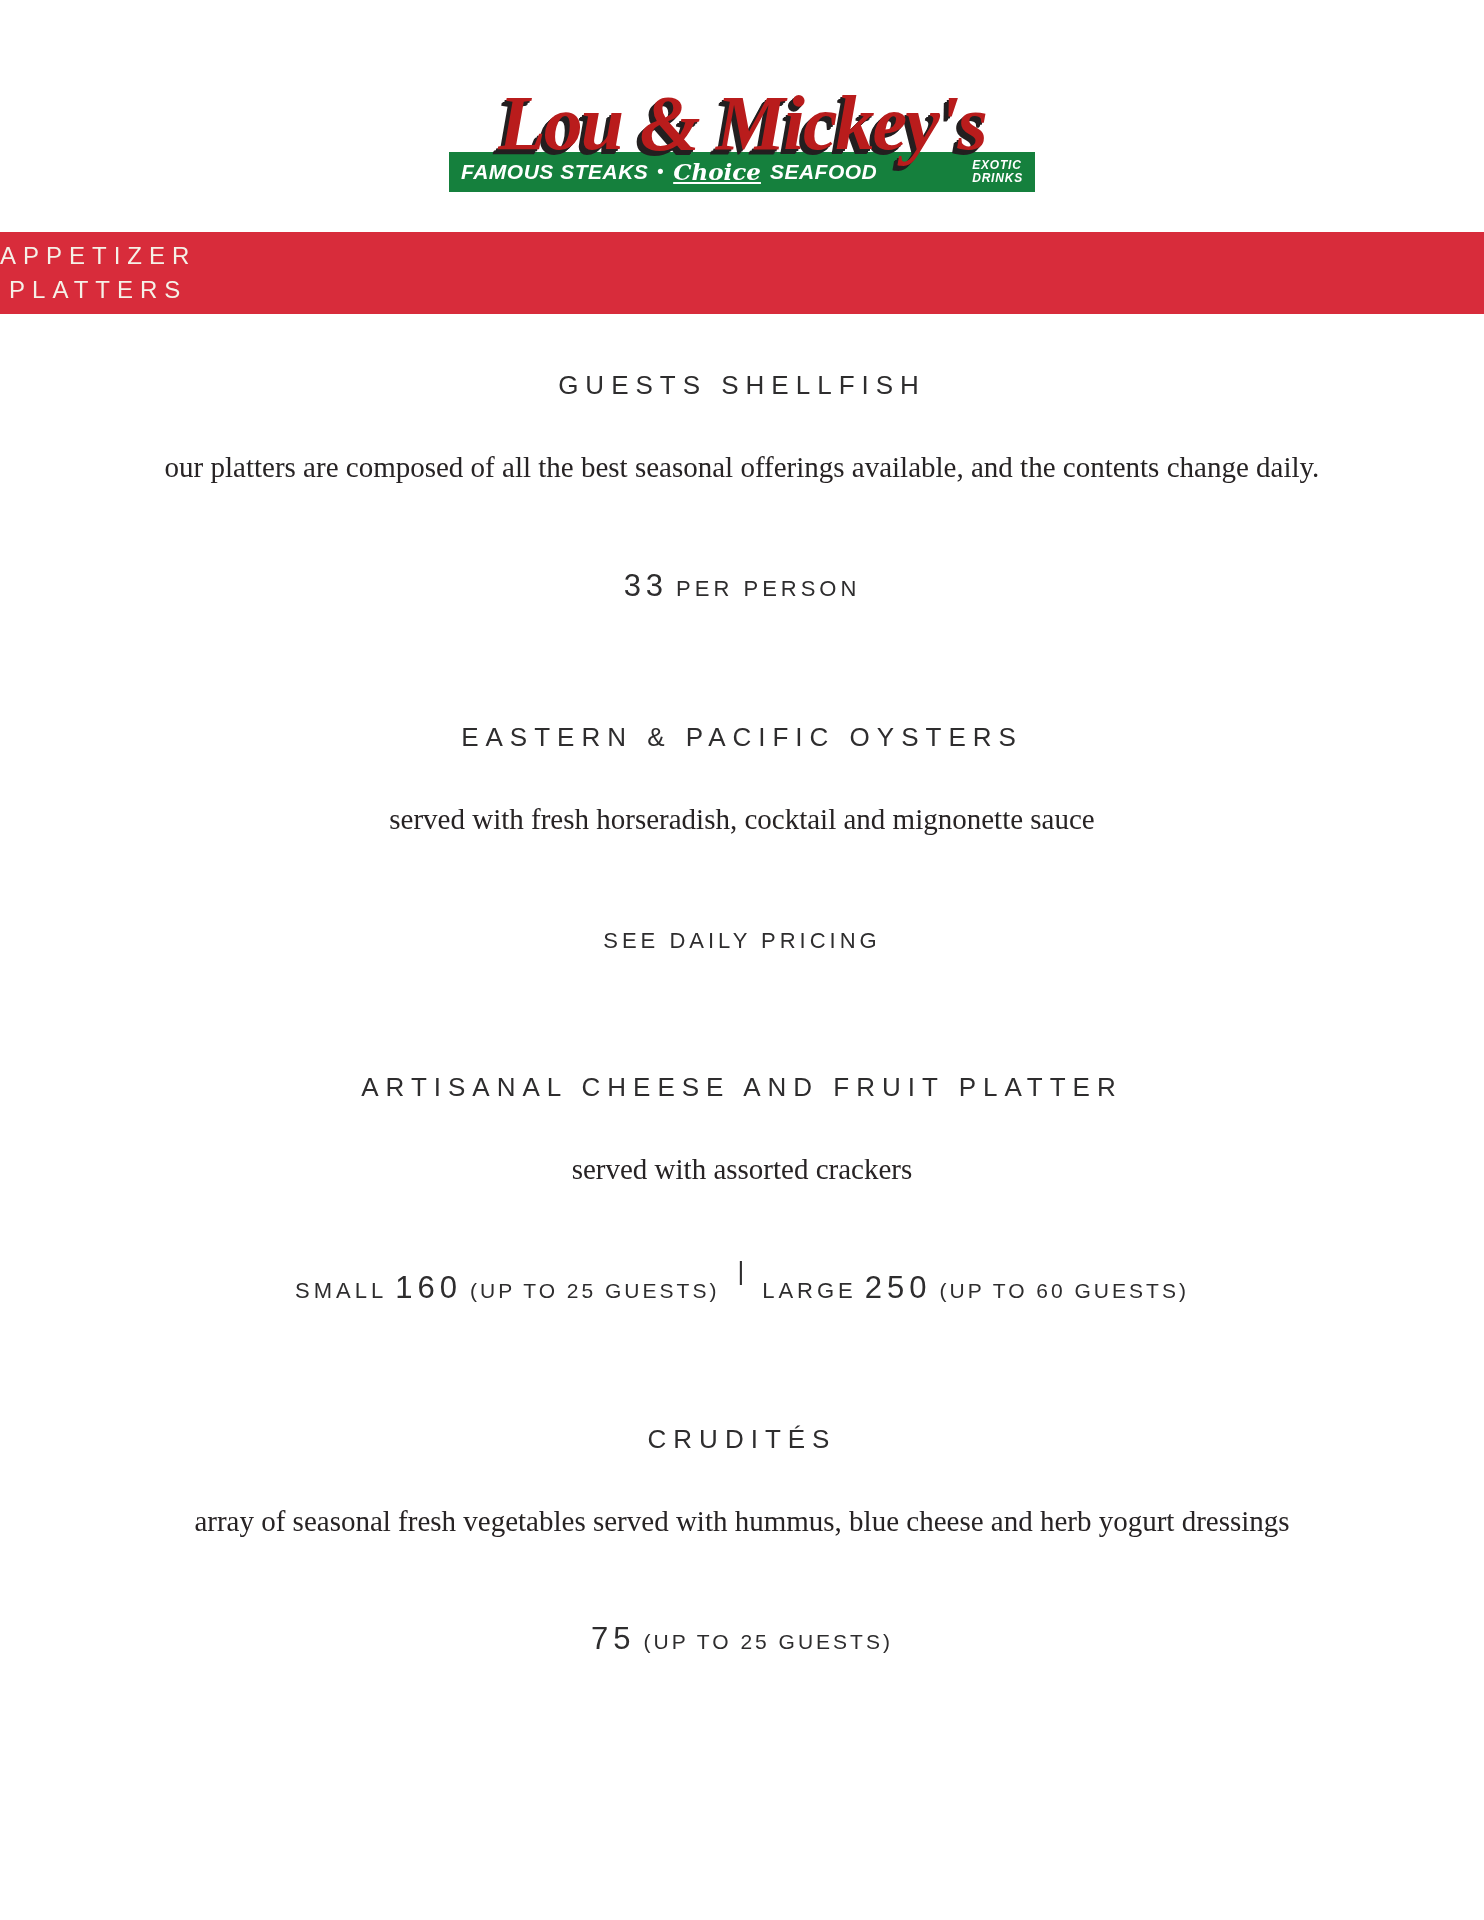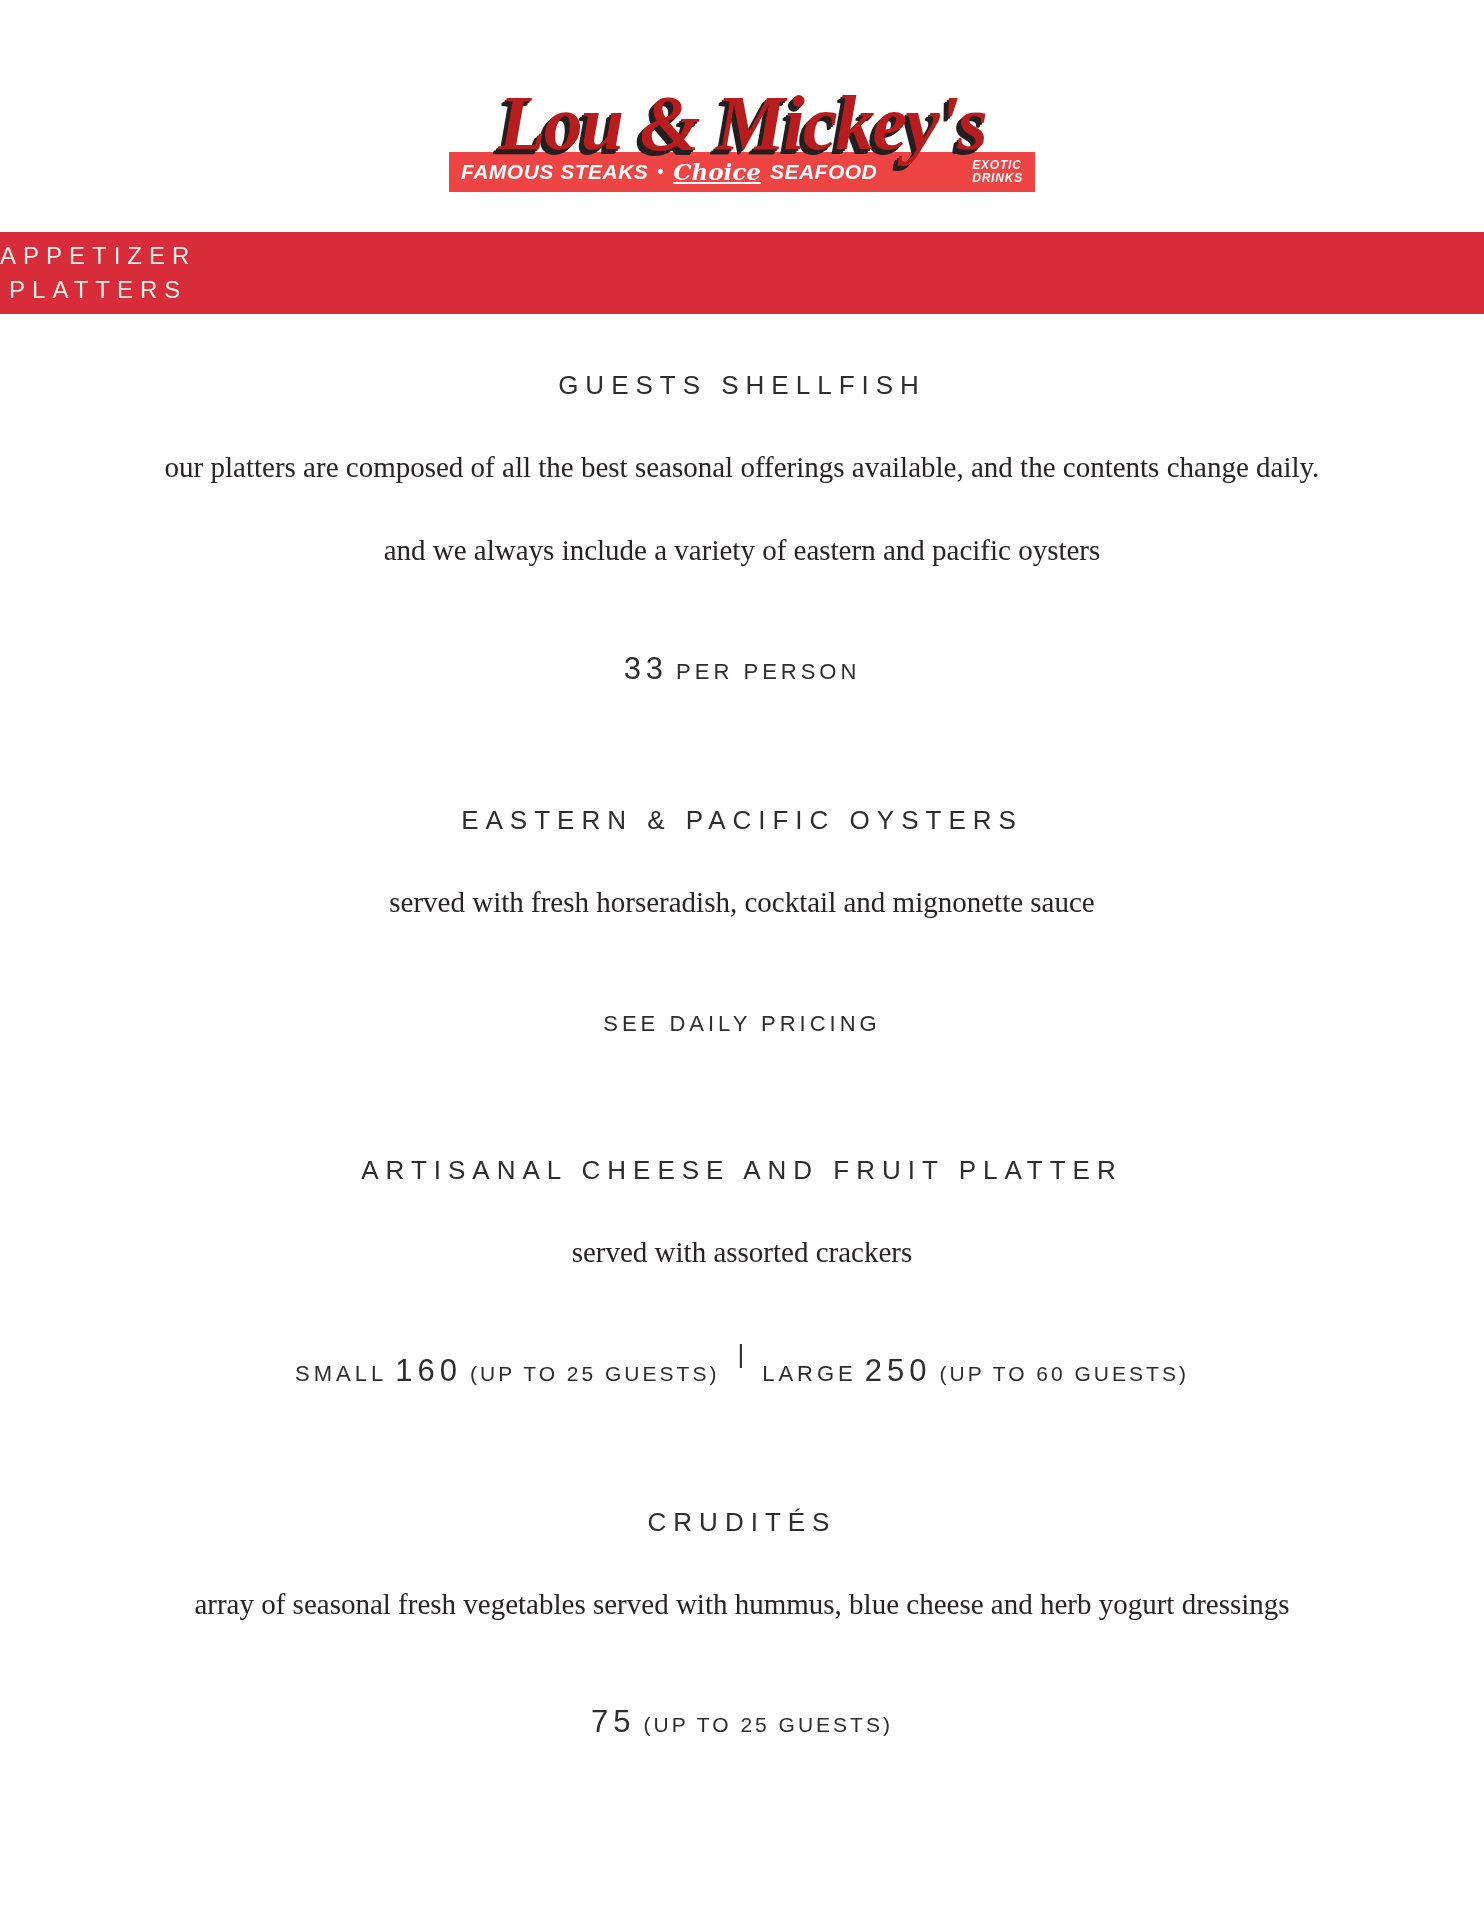--- a/index.html
+++ b/index.html
@@ -143,21 +143,21 @@
     margin: 0 10px;
   }
 </style>
 </head>
 <body>
 
 <div class="page">
 
   <header class="logo-wrap">
     <div class="logo-script" style="color: #b91c1c; font-family: Liberation Serif, serif;">Lou &amp; Mickey's</div>
-    <div class="logo-bar" style="background: #ef4444; gap: 20px;">
+    <div class="logo-bar" style="background: #15803d; gap: 20px;">
       <span class="tag-main">
         <span>FAMOUS STEAKS</span>
         <span class="tag-dot">•</span>
         <span class="tag-choice">Choice</span>
         <span>SEAFOOD</span>
       </span>
       <span class="tag-exotic">
         <span>EXOTIC</span>
         <span>DRINKS</span>
       </span>
@@ -169,21 +169,20 @@
       <div>APPETIZER</div>
       <div>PLATTERS</div>
     </div>
   </div>
 
   <main class="menu">
     <section class="menu-section">
       <h2 class="section-title">GUESTS SHELLFISH</h2>
       <div class="section-desc">
           <p>our platters are composed of all the best seasonal offerings available, and the contents change daily.</p>
-          <p>and we always include a variety of eastern and pacific oysters</p>
         </div>
       <div class="price-line">
           <span class="price-num">33</span>
           <span class="price-caps">PER PERSON</span>
         </div>
     </section>
 
     <section class="menu-section">
       <h2 class="section-title">EASTERN &amp; PACIFIC OYSTERS</h2>
       <div class="section-desc">

